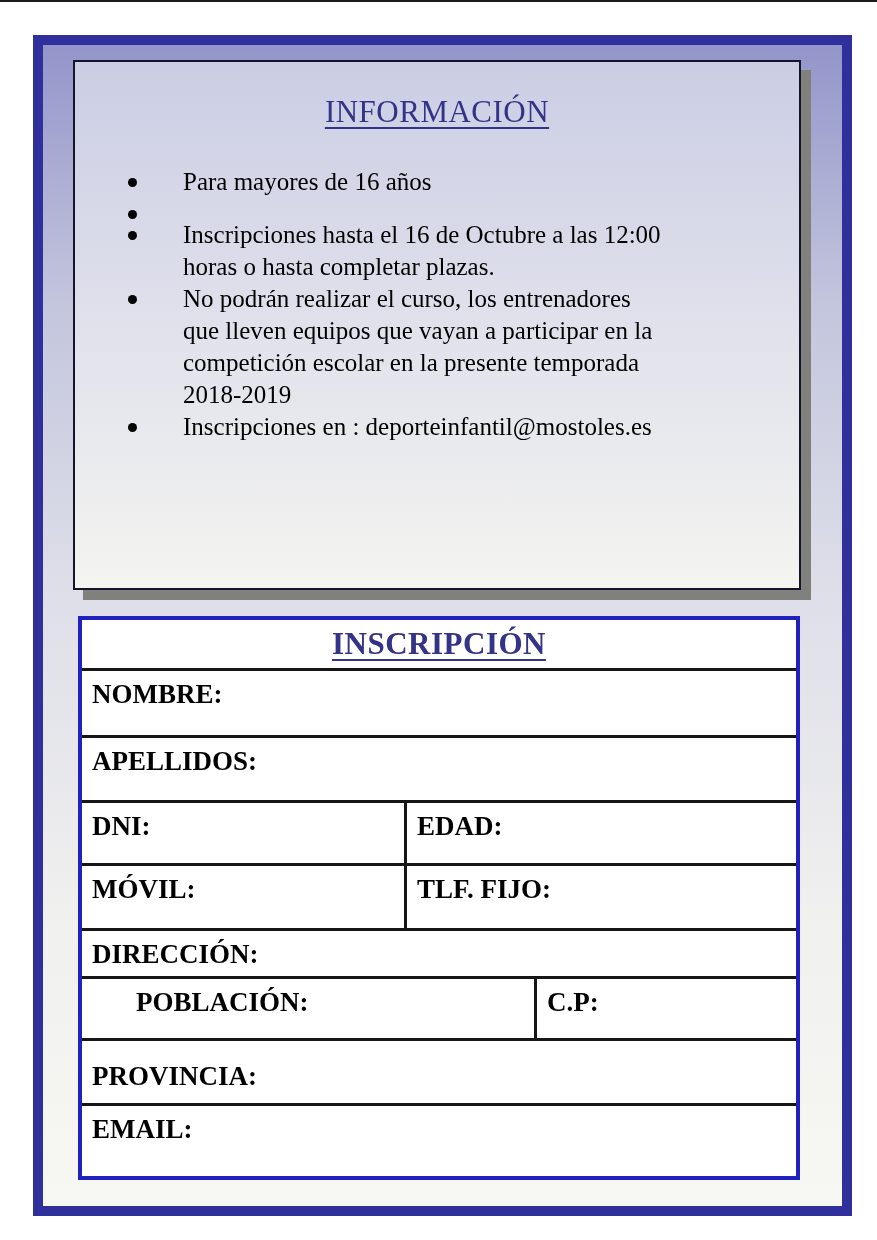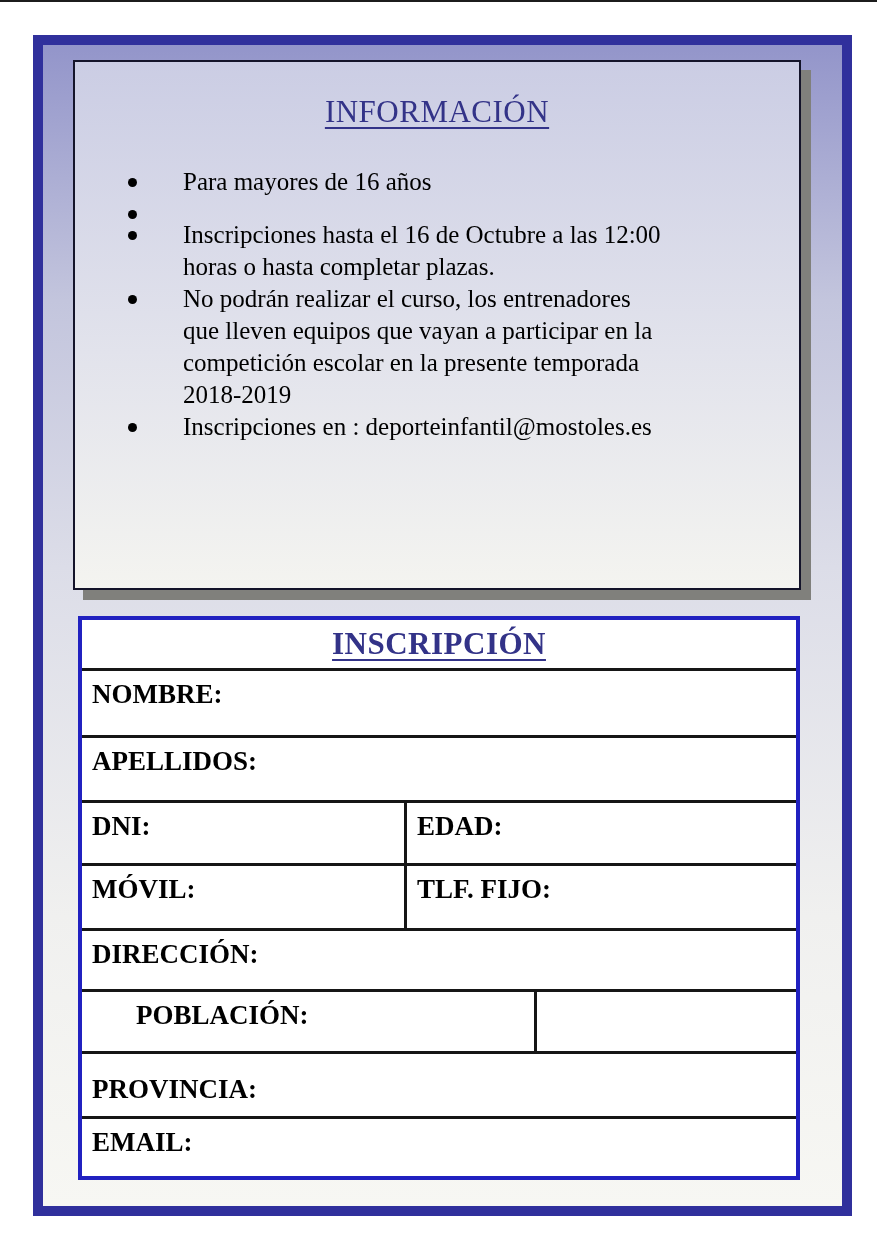--- a/index.html
+++ b/index.html
@@ -59,21 +59,21 @@
     text-decoration:underline; text-decoration-thickness:2px; text-underline-offset:5px;
   }
   .row {
     box-sizing:border-box; border-top:3px solid #161616;
     display:flex; align-items:stretch;
   }
   .r-nombre    { height:67px; }
   .r-apellidos { height:65px; }
   .r-dni       { height:63px; }
   .r-movil     { height:65px; }
-  .r-direccion { height:61px; }
+  .r-direccion { height:48px; }
   .r-poblacion { height:62px;padding-left:44px; }
   .r-provincia { height:65px;align-items:center; }
   .r-email     { height:59px; }
   .cell { box-sizing:border-box; padding:8px 10px 0 10px; }
   .cell .label { font-size:27px; font-weight:bold; line-height:30px; }
   .cell-left-narrow { width:325px; border-right:3px solid #161616; }
   .cell-left-wide   { width:411px; border-right:3px solid #161616; }
   .cell-grow { flex:1; }
 </style>
 </head>
@@ -151,20 +151,23 @@
     <div class="row r-direccion">
       <div class="cell cell-grow">
         <span class="label">DIRECCIÓN:</span>
       </div>
     </div>
 
     <div class="row r-poblacion">
       <div class="cell cell-left-wide">
         <span class="label">POBLACIÓN:</span>
       </div>
+      <div class="cell cell-grow">
+        <span class="label">C.P:</span>
+      </div>
     </div>
 
     <div class="row r-provincia">
       <div class="cell cell-grow">
         <span class="label">PROVINCIA:</span>
       </div>
     </div>
 
     <div class="row r-email">
       <div class="cell cell-grow">

